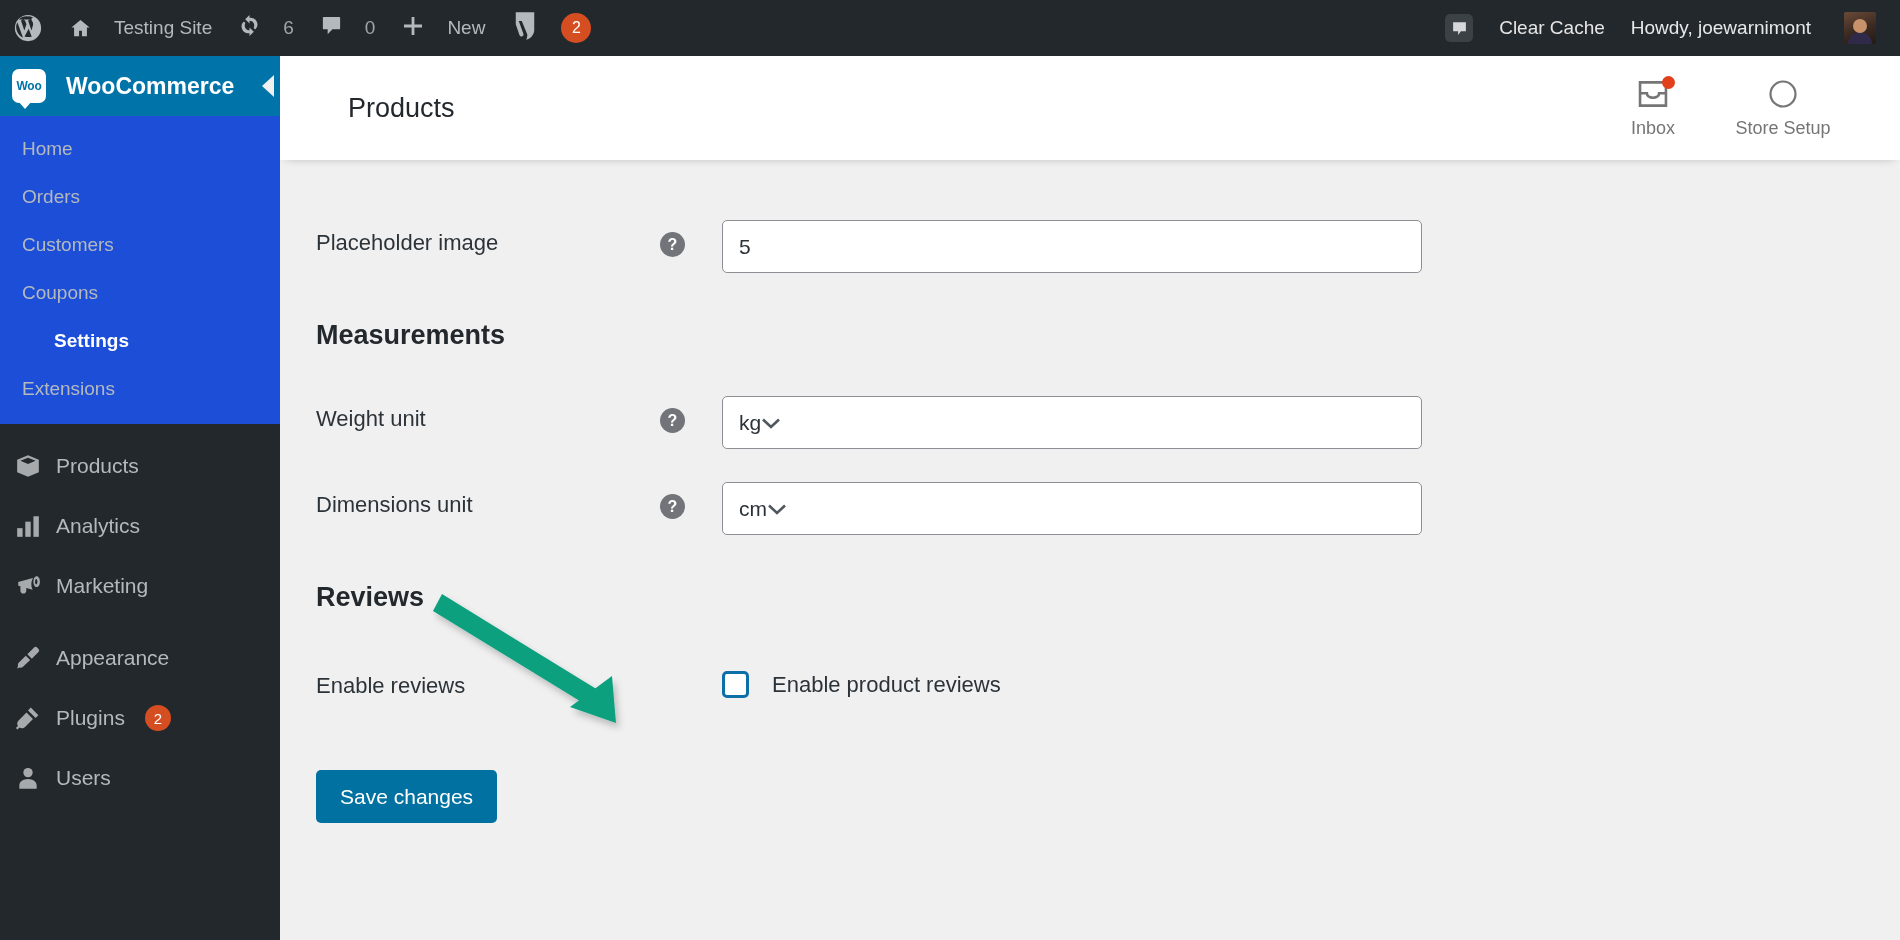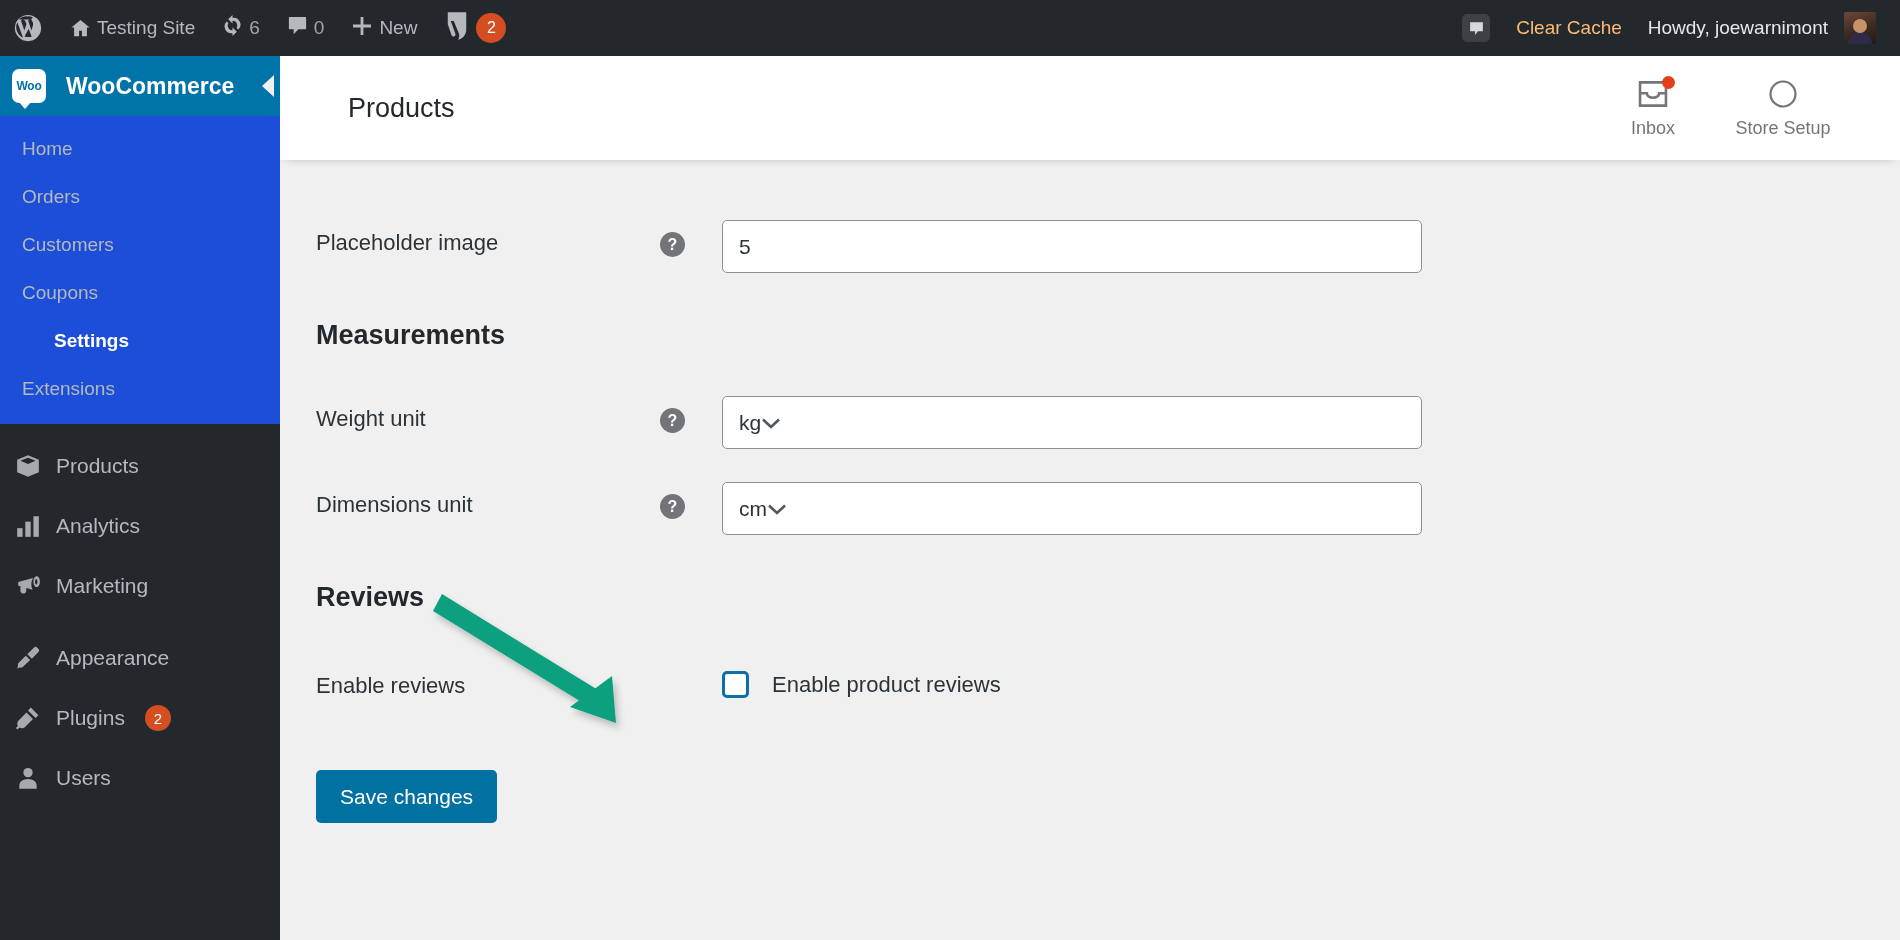--- a/index.html
+++ b/index.html
@@ -14,21 +14,21 @@
   #adminbar {
     position: absolute; top: 0; left: 0;
     width: 1900px; height: 56px;
     background: #23282d;
     display: flex; align-items: center;
     color: #b4b9be;
     font-size: 19px;
     z-index: 50;
   }
   .ab-item {
-    display: flex; align-items: center; gap: 5px;
+    display: flex; align-items: center; gap: 22px;
     height: 56px; padding: 0 13px;
     color: #b4b9be; white-space: nowrap;
   }
   .ab-spacer { flex: 1 1 auto; }
   .wp-logo svg { display: block; }
   .home-ico svg { display: block; }
   .ab-count { color: #a0a5aa; }
   .yoast-badge {
     display: inline-flex; align-items: center; justify-content: center;
     min-width: 30px; height: 30px; padding: 0 8px;
@@ -241,21 +241,21 @@
 
   <div class="ab-item">
     <span class="cache-ico">
       <svg width="17" height="17" viewBox="0 0 24 24" fill="#d6d8da">
         <path d="M3 3h18v13h-7l-4 5v-5H3z"></path>
       </svg>
     </span>
   </div>
 
   <div class="ab-item">
-    <span style="color:#fdba74">Clear Cache</span>
+    <span style="color:#e5e5e5">Clear Cache</span>
   </div>
 
   <div class="ab-item" style="padding-right:24px">
     <span style="color:#e6e8ea">Howdy, joewarnimont</span>
     <span class="avatar"></span>
   </div>
 </div>
 
 <div id="sidebar">
 

